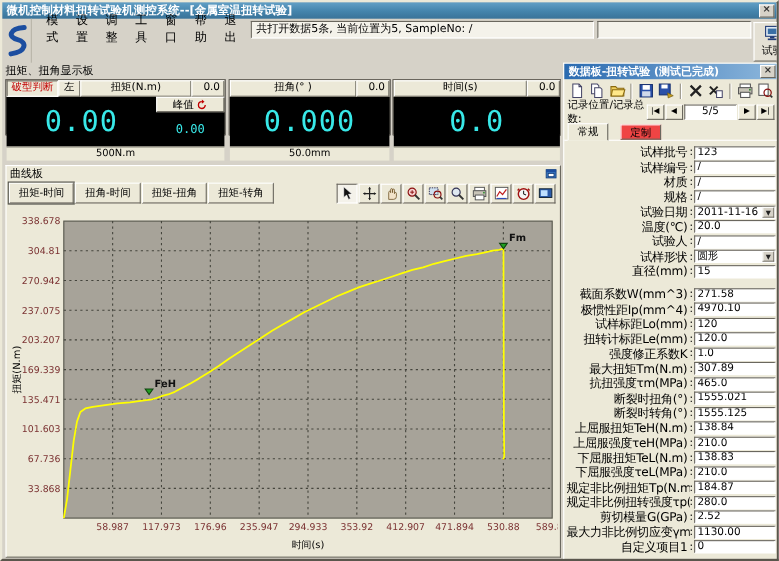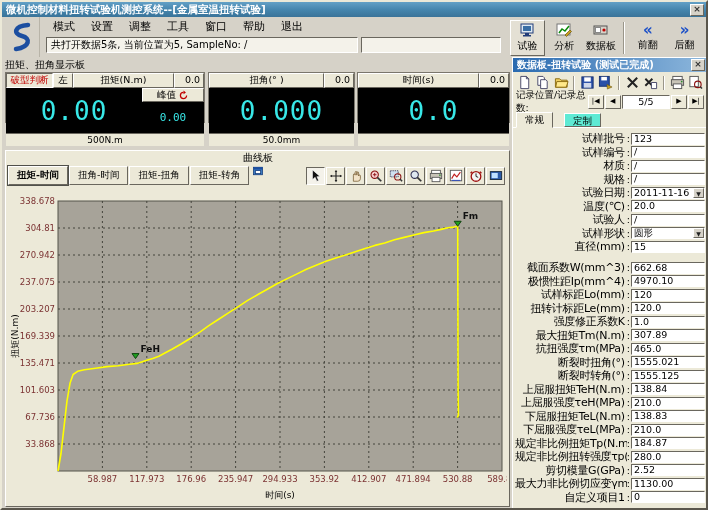--- a/index.html
+++ b/index.html
@@ -8,21 +8,21 @@
     border:2px solid;border-color:#ece9d8 #5a564c #5a564c #ece9d8;overflow:hidden;
     font-family:"DejaVu Sans","Liberation Sans",sans-serif;font-size:11px;color:#000;}
   .titlebar{position:absolute;left:0;top:0;right:0;height:15px;
     background:linear-gradient(180deg,#63a0c6,#4484ac 55%,#3a7399);
     display:flex;align-items:center;padding:0 2px 0 4px;}
   .titletext{color:#fff;font-weight:bold;font-size:10.5px;flex:1;white-space:nowrap;overflow:hidden;}
   .xbtn{width:14px;height:12px;background:#d6d2c8;border:1px solid;border-color:#fff #6a675e #6a675e #fff;
     font-size:9px;line-height:9px;text-align:center;font-weight:bold;color:#333;cursor:default;}
   .topstrip{position:absolute;left:0;top:15px;right:0;height:41px;display:flex;}
   .logo{width:38px;height:40px;display:flex;align-items:center;justify-content:center;border-right:1px solid #b8b4a8;}
-  .menucol{flex:1;display:flex;flex-direction:column;}
+  .menucol{flex:1;display:flex;flex-direction:row;}
   .menubar{height:18px;display:flex;align-items:center;padding-left:6px;gap:2px;}
   .menu-item{padding:1px 7px;cursor:default;}
   .statusrow{height:20px;display:flex;align-items:center;gap:3px;padding:1px 2px 1px 6px;}
   .statusbox{height:16px;background:#f4f2ea;border:1px solid;border-color:#6a675e #fff #fff #6a675e;
     font-size:10px;line-height:14px;padding:0 4px;white-space:nowrap;overflow:hidden;}
   .sb1{width:312px;}
   .sb2{width:140px;}
   .main-toolbar{width:196px;display:flex;align-items:center;justify-content:flex-end;gap:2px;padding-right:4px;}
   .tb-btn{width:42px;height:36px;display:flex;flex-direction:column;align-items:center;justify-content:center;
     gap:1px;font-size:10px;background:transparent;border:1px solid transparent;cursor:default;}
@@ -44,26 +44,26 @@
   .lcd-main{flex:1;display:flex;align-items:center;justify-content:center;font-size:26px;letter-spacing:1px;}
   .peak{width:62px;display:flex;flex-direction:column;}
   .peak-top{height:14px;background:#ece9d8;display:flex;align-items:center;justify-content:center;gap:2px;
     font-size:9.5px;border:1px solid;border-color:#fff #6a675e #6a675e #fff;}
   .peak-lcd{flex:1;display:flex;align-items:center;justify-content:center;font-size:11px;}
   .unit-range{height:13px;background:#ece9d8;font-size:9px;line-height:12px;text-align:center;
     border-top:1px solid #6a675e;}
   
   .curvepanel{position:absolute;left:3px;top:148px;width:505px;height:357px;background:#ece9d8;
     border:1px solid;border-color:#fff #6a675e #6a675e #fff;}
-  .cp-title{height:13px;display:flex;align-items:center;padding:0 2px 0 3px;font-size:10px;flex-direction:column;}
+  .cp-title{height:13px;display:flex;align-items:center;padding:0 2px 0 3px;font-size:10px;}
   .cp-title .sp{flex:1;}
   .cp-tabs{height:21px;display:flex;align-items:flex-end;padding:0 2px;}
   .cp-tab{padding:2px 8px 2px;background:#ece9d8;border:1px solid;border-color:#fff #6a675e #6a675e #fff;
     font-size:9.5px;margin-right:1px;cursor:default;}
-  .cp-tab.active{outline:1px solid #50504a;font-weight:bold;}
+  .cp-tab.active{outline:1px solid #50504a;font-weight:normal;}
   .cp-tools{flex:1;display:flex;justify-content:flex-end;align-items:center;gap:1px;padding-right:2px;}
   .tool-btn{width:19px;height:18px;display:flex;align-items:center;justify-content:center;background:#ece9d8;
     border:1px solid;border-color:#fff #6a675e #6a675e #fff;cursor:default;}
   .tool-btn.pressed{border-color:#6a675e #fff #fff #6a675e;background:#f4f2ea;}
   .chartbox{margin:2px;}
   
   .datapanel{position:absolute;left:510px;top:55px;width:196px;height:452px;background:#ece9d8;
     border:1px solid;border-color:#fff #6a675e #6a675e #fff;}
   .dp-title{height:14px;background:linear-gradient(90deg,#2a6ab0,#8db7dc);display:flex;align-items:center;
     padding:0 2px 0 4px;color:#fff;font-size:10px;font-weight:bold;}
@@ -73,21 +73,21 @@
   .vsep{width:2px;height:14px;border-left:1px solid #9a968a;border-right:1px solid #fff;margin:0 2px;}
   .dp-nav{height:18px;display:flex;align-items:center;padding:0 3px;gap:1px;font-size:9.5px;}
   .nav-btn{width:16px;height:14px;background:#ece9d8;border:1px solid;border-color:#fff #6a675e #6a675e #fff;
     font-size:7px;line-height:11px;text-align:center;cursor:default;}
   .nav-box{width:56px;height:14px;background:#fff;border:1px solid;border-color:#6a675e #fff #fff #6a675e;
     text-align:center;line-height:12px;font-size:9.5px;}
   .dp-tabs{height:17px;display:flex;align-items:flex-end;padding:0 3px;border-bottom:1px solid #fff;}
   .dp-tab{padding:1px 8px;font-size:9.5px;background:#ece9d8;border:1px solid;margin-right:11px;
     border-color:#fff #6a675e transparent #fff;cursor:default;}
   .dp-tab.active{border-bottom-color:transparent;height:16px;font-weight:normal;outline:0;position:relative;top:1px;background:#ece9d8;}
-  .dp-tab.inactive{height:14px;background:#5eead4;border-color:#fff #6a675e #6a675e #fff;}
+  .dp-tab.inactive{height:14px;background:#ef4444;border-color:#fff #6a675e #6a675e #fff;}
   .dp-fields{padding:4px 2px 0 2px;}
   .frow{display:flex;align-items:center;height:13px;margin-bottom:0.5px;}
   .flabel{flex:1;text-align:right;font-size:11px;white-space:nowrap;overflow:hidden;padding-right:2px;letter-spacing:-0.3px;}
   .fval{width:74px;height:12px;background:#fff;border:1px solid;border-color:#6a675e #fff #fff #6a675e;
     font-size:9.5px;line-height:10px;padding:0 2px;white-space:nowrap;overflow:hidden;position:relative;}
   .combo-arrow{position:absolute;right:0;top:0;width:11px;height:10px;background:#d6d2c8;
     border:1px solid;border-color:#fff #6a675e #6a675e #fff;font-size:6px;line-height:9px;text-align:center;color:#222;}
   svg{display:block;}
 </style>
 </head>
@@ -515,21 +515,21 @@
           <span class="fval">圆形<span class="combo-arrow">▼</span></span>
         </div>
         <div class="frow" style="margin-bottom: 8px;">
           <span class="flabel">直径(mm)</span>
           <span style="font-size: 9.5px; padding-right: 1px;">:</span>
           <span class="fval">15</span>
         </div>
         <div class="frow">
           <span class="flabel">截面系数W(mm^3)</span>
           <span style="font-size: 9.5px; padding-right: 1px;">:</span>
-          <span class="fval">662.68</span>
+          <span class="fval">271.58</span>
         </div>
         <div class="frow">
           <span class="flabel">极惯性距Ip(mm^4)</span>
           <span style="font-size: 9.5px; padding-right: 1px;">:</span>
           <span class="fval">4970.10</span>
         </div>
         <div class="frow">
           <span class="flabel">试样标距Lo(mm)</span>
           <span style="font-size: 9.5px; padding-right: 1px;">:</span>
           <span class="fval">120</span>

